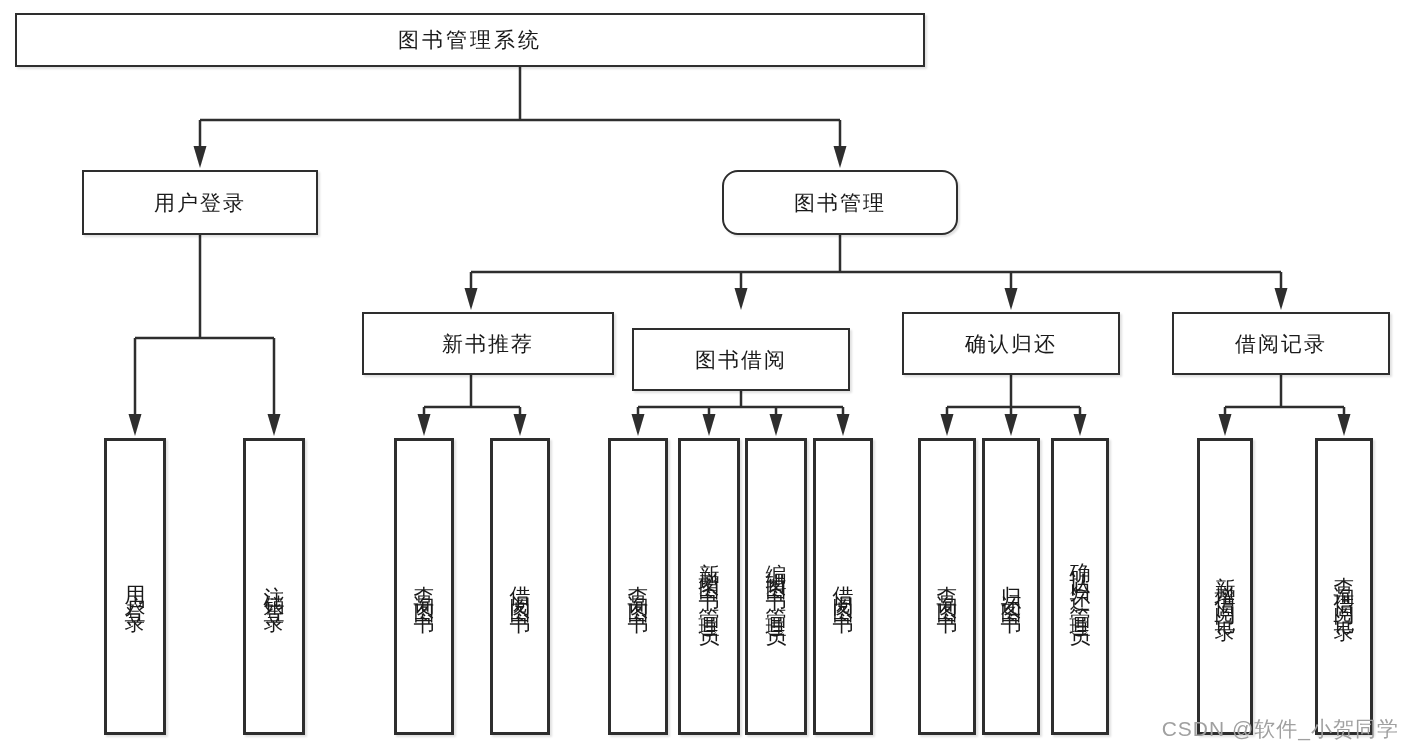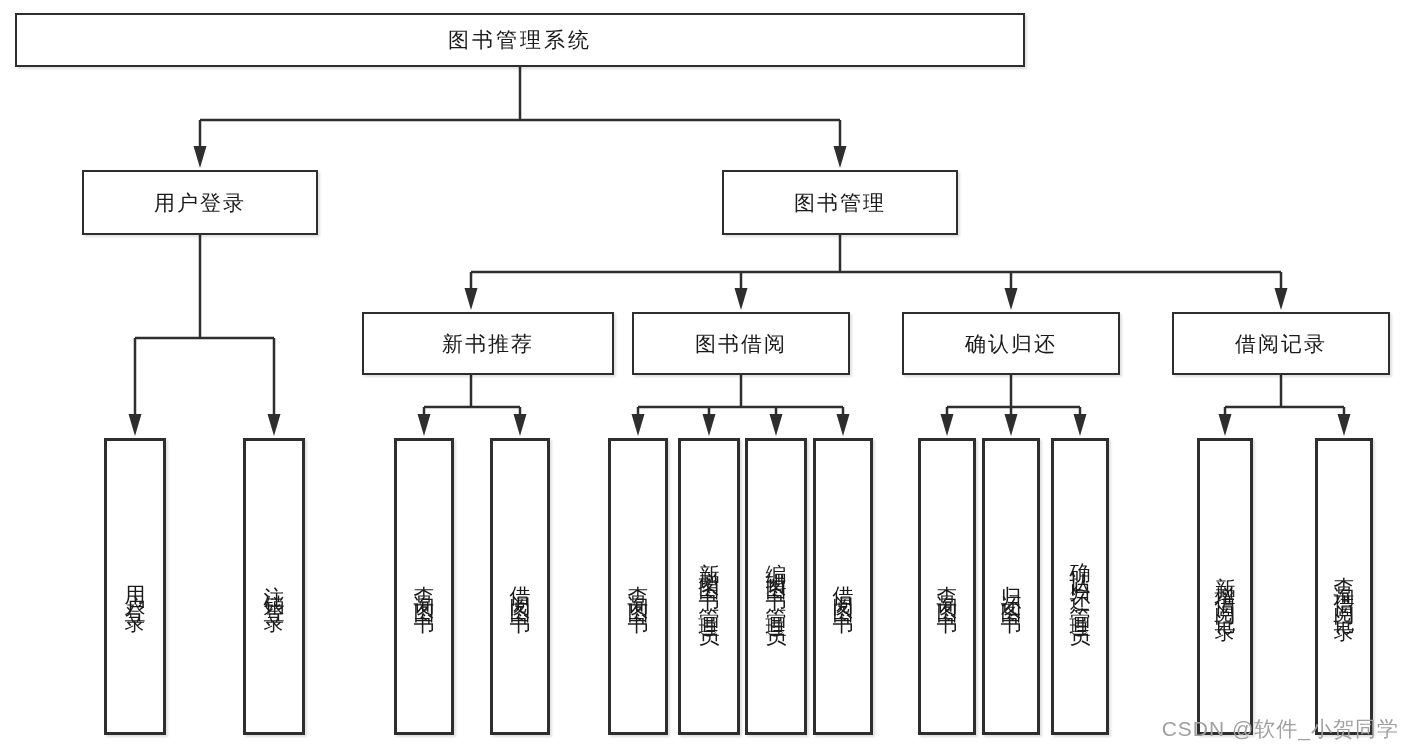--- a/index.html
+++ b/index.html
@@ -111,27 +111,27 @@
     <path d="M1011,375 V407 M947,407 H1080 M947,407 V416 M1011,407 V416 M1080,407 V416"></path>
     <polygon points="940.5,414 953.5,414 947,436"></polygon>
     <polygon points="1004.5,414 1017.5,414 1011,436"></polygon>
     <polygon points="1073.5,414 1086.5,414 1080,436"></polygon>
 
     <path d="M1281,375 V407 M1225,407 H1344 M1225,407 V416 M1344,407 V416"></path>
     <polygon points="1218.5,414 1231.5,414 1225,436"></polygon>
     <polygon points="1337.5,414 1350.5,414 1344,436"></polygon>
   </svg>
 
-  <div class="node root" style="left:15px; top:13px; width:1010px; height:54px;">图书管理系统</div>
+  <div class="node root" style="left:15px; top:13px; width:910px; height:54px;">图书管理系统</div>
 
   <div class="node" style="left:82px; top:170px; width:236px; height:65px;">用户登录</div>
-  <div class="node" style="left:722px; top:170px; width:236px; height:65px;">图书管理</div>
+  <div class="node" style="left:722px; top:170px; width:236px; height:65px;border-radius:16px;">图书管理</div>
 
   <div class="node" style="left:362px; top:312px; width:252px; height:63px;">新书推荐</div>
-  <div class="node" style="left:632px; top:312px; width:218px; height:63px;">图书借阅</div>
+  <div class="node" style="left:632px; top:328px; width:218px; height:63px;">图书借阅</div>
   <div class="node" style="left:902px; top:312px; width:218px; height:63px;">确认归还</div>
   <div class="node" style="left:1172px; top:312px; width:218px; height:63px;">借阅记录</div>
 
   <div class="leaf" style="left:104px; top:438px; width:62px; height:297px;">用户登录</div>
   <div class="leaf" style="left:243px; top:438px; width:62px; height:297px;">注销登录</div>
 
   <div class="leaf" style="left:394px; top:438px; width:60px; height:297px;">查询图书</div>
   <div class="leaf" style="left:490px; top:438px; width:60px; height:297px;">借阅图书</div>
 
   <div class="leaf" style="left:608px; top:438px; width:60px; height:297px;">查询图书</div>

